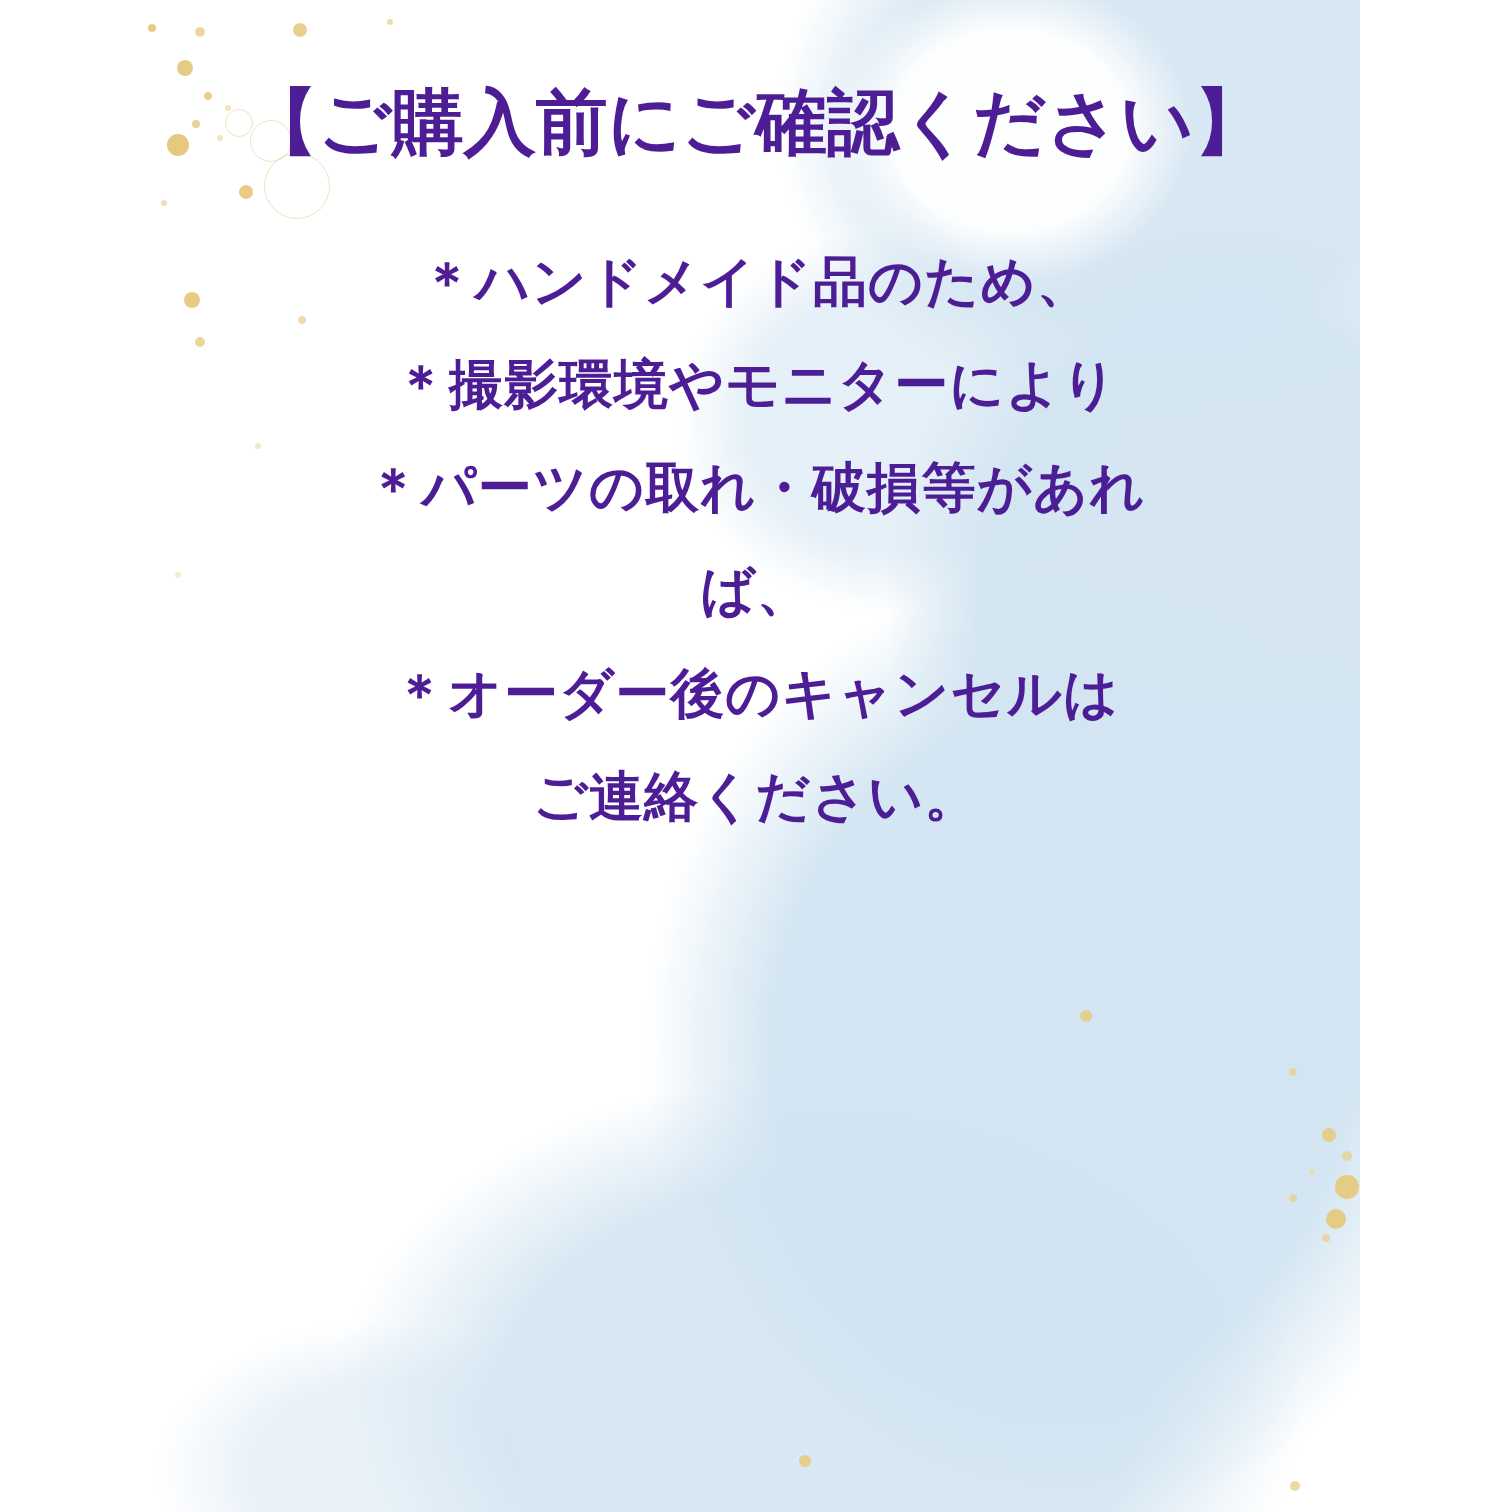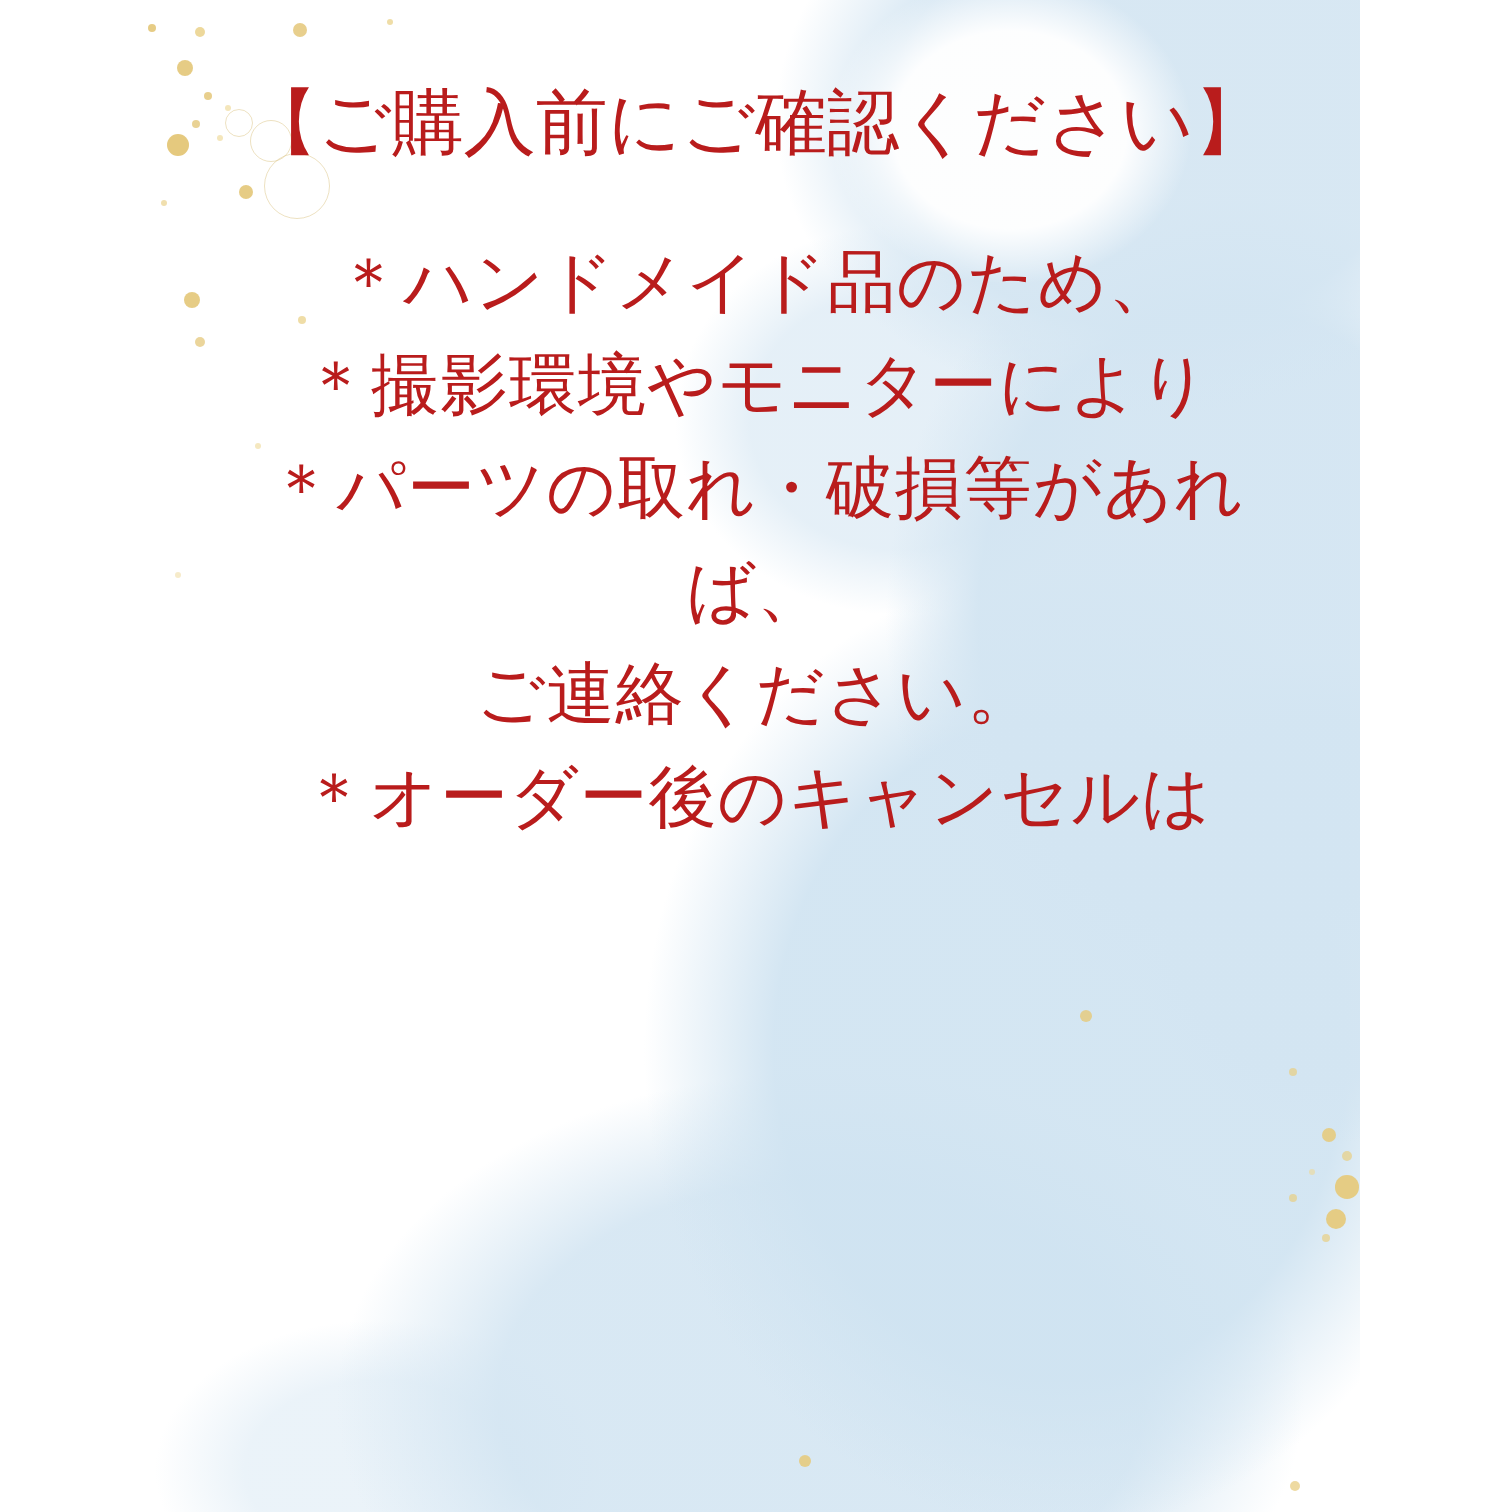--- a/index.html
+++ b/index.html
@@ -71,48 +71,48 @@
   }
   .ring-1 { left: 250px; top: 120px; width: 40px; height: 40px; }
   .ring-2 { left: 264px; top: 153px; width: 64px; height: 64px; }
   .ring-3 { left: 225px; top: 109px; width: 26px; height: 26px; }
 
   .text-block {
     position: absolute;
     top: 75px; left: 0;
     width: 100%;
     text-align: center;
-    color: #b91c1c;
-    font-weight: 400;
+    color: #4c1d95;
+    font-weight: 700;
     z-index: 2;
   }
   .title {
     font-size: 72px;
     line-height: 95px;
     margin: 0 0 60px 0;
     letter-spacing: 0px;
   }
   .line {
-    font-size: 68px;
+    font-size: 54px;
     line-height: 103px;
     letter-spacing: 1px;
   }
 </style>
 </head>
 <body>
 
 <div class="canvas">
   <div class="wash"></div>
   <div class="gold-dots"></div>
   <div class="ring ring-1"></div>
   <div class="ring ring-2"></div>
   <div class="ring ring-3"></div>
 
   <div class="text-block">
     <div class="title">【ご購入前にご確認ください】</div>
     <div class="line">＊ハンドメイド品のため、</div>
     <div class="line">＊撮影環境やモニターにより</div>
     <div class="line">＊パーツの取れ・破損等があれ</div>
     <div class="line">ば、</div>
+    <div class="line">＊オーダー後のキャンセルは</div>
     <div class="line">ご連絡ください。</div>
-    <div class="line">＊オーダー後のキャンセルは</div>
   </div>
 </div>
 
 </body></html>

